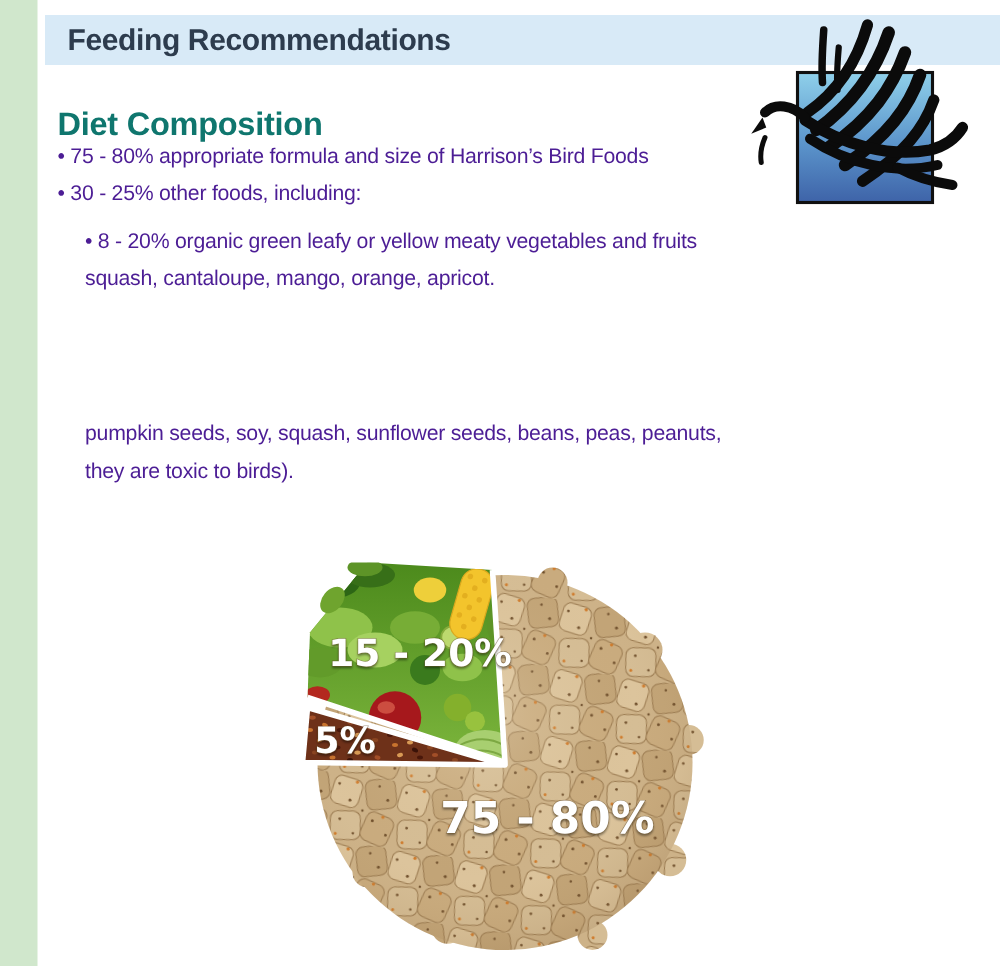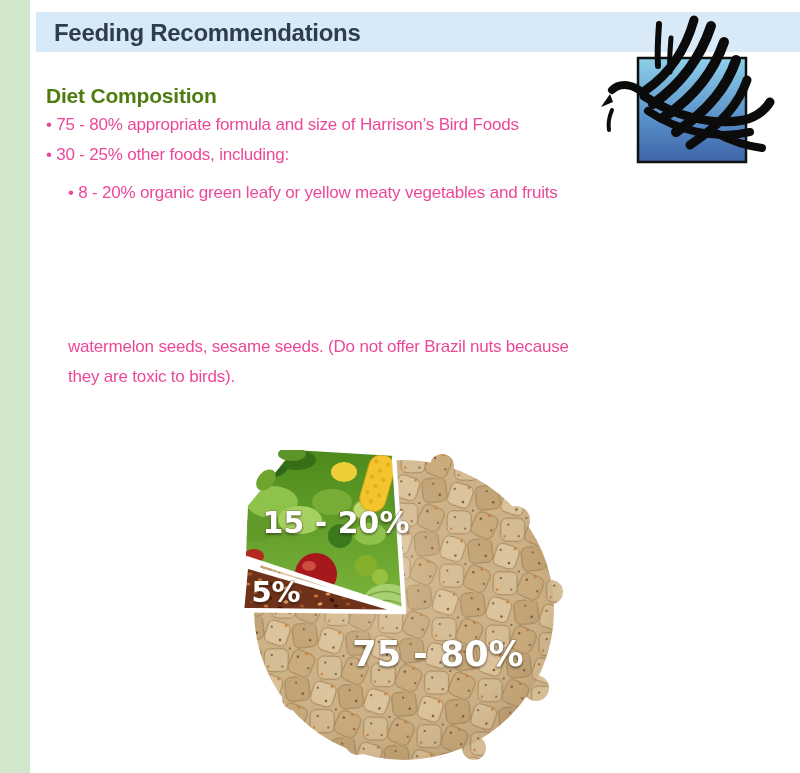--- a/index.html
+++ b/index.html
@@ -2,27 +2,27 @@
 <html><head>
 <meta charset="utf-8">
 <style>
   html,body{margin:0;padding:0;background:#ffffff;}
   .page{position:relative;width:800px;height:773px;background:#ffffff;overflow:hidden;
         font-family:"Liberation Sans",sans-serif;color:#262220;}
   .green-strip{position:absolute;left:0;top:0;width:30px;height:773px;background:#d0e7cc;}
   .banner{position:absolute;left:36px;top:12px;width:764px;height:40px;background:#d8eaf7;}
   .banner h1{margin:0;padding:7px 0 0 18px;font-size:24px;font-weight:bold;
              color:#2d3c4e;letter-spacing:-0.3px;}
-  h2.section{position:absolute;left:46px;top:84px;margin:0;font-size:21px;
-             font-weight:bold;color:#4d7c0f;letter-spacing:-0.2px;}
+  h2.section{position:absolute;left:46px;top:84px;margin:0;font-size:26px;
+             font-weight:bold;color:#0f766e;letter-spacing:-0.2px;}
   .bullets{position:absolute;left:46px;top:110px;}
   .sub{position:absolute;left:68px;}
   .sub1{top:178px;}
   .sub2{top:332px;}
-  .line{white-space:nowrap;line-height:30px;font-size:17px;letter-spacing:-0.2px;color:#ec4899;}
+  .line{white-space:nowrap;line-height:30px;font-size:17px;letter-spacing:-0.2px;color:#4c1d95;}
   .logo{position:absolute;left:598px;top:14px;}
   .figure{position:absolute;left:236px;top:450px;}
   .fig-label{font-family:"DejaVu Sans",sans-serif;font-weight:bold;fill:#ffffff;
              paint-order:stroke;stroke:#5f4a28;stroke-opacity:0.5;stroke-width:1px;}
 </style>
 </head>
 <body>
 
 <div class="page">
 
@@ -60,24 +60,25 @@
 
   <h2 class="section">Diet Composition</h2>
 
   <div class="bullets">
       <div class="line">• 75 - 80% appropriate formula and size of Harrison’s Bird Foods</div>
       <div class="line">• 30 - 25% other foods, including:</div>
     </div>
 
   <div class="sub sub1">
       <div class="line">• 8 - 20% organic green leafy or yellow meaty vegetables and fruits</div>
+      <div class="line">squash, cantaloupe, mango, orange, apricot.</div>
     </div>
 
   <div class="sub sub2">
-      <div class="line">watermelon seeds, sesame seeds. (Do not offer Brazil nuts because</div>
+      <div class="line">pumpkin seeds, soy, squash, sunflower seeds, beans, peas, peanuts,</div>
       <div class="line">they are toxic to birds).</div>
     </div>
 
   <svg class="figure" width="330" height="315" viewBox="0 0 330 315">
     <defs>
       <pattern id="pel" width="54" height="54" patternUnits="userSpaceOnUse" patternTransform="rotate(8)">
         <rect width="54" height="54" fill="#cdb288"></rect>
         <g stroke="#9a7a50" stroke-width="0.8">
           <rect x="1" y="2" width="23" height="23" rx="6" fill="#dcc49c" transform="rotate(10 12 13)"></rect>
           <rect x="28" y="0" width="24" height="24" rx="6" fill="#c2a477" transform="rotate(-14 40 12)"></rect>

